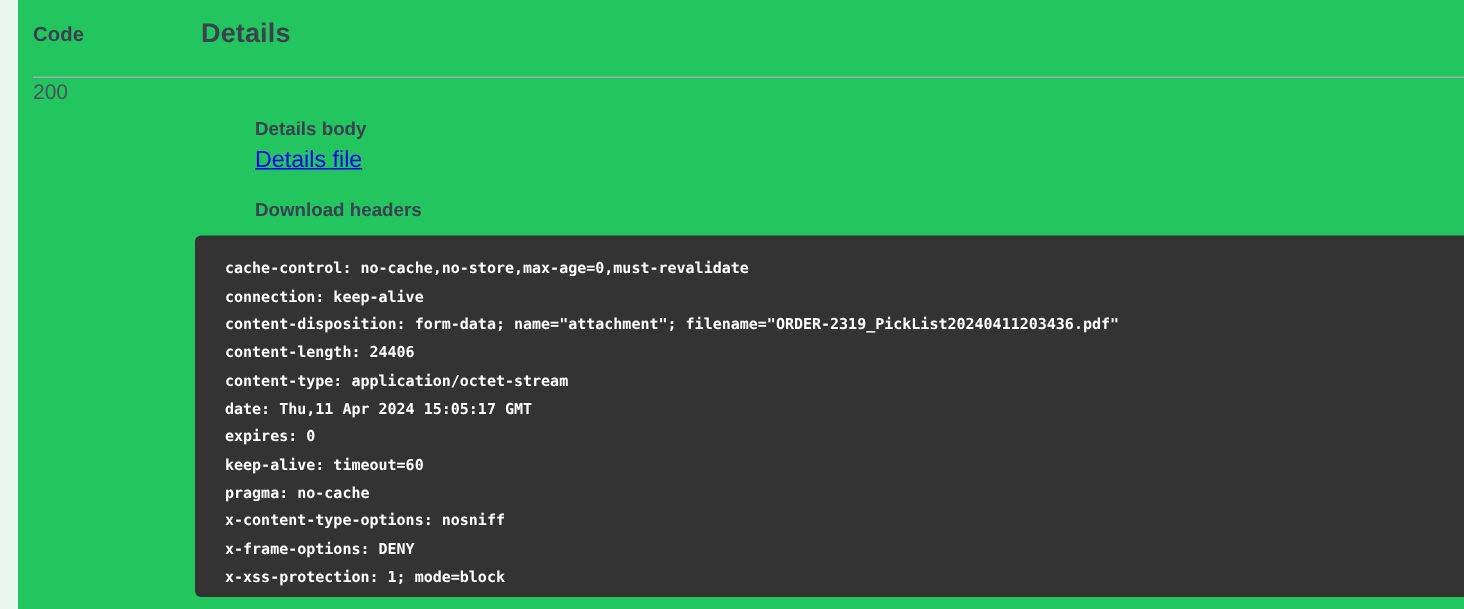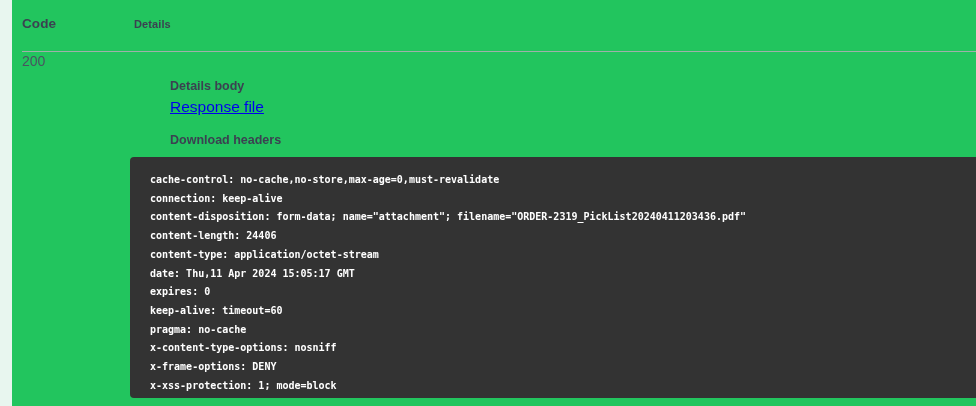--- a/index.html
+++ b/index.html
@@ -42,21 +42,21 @@
     box-sizing: border-box;
   }
   .head-label {
     font-size: 13.5px;
     font-weight: bold;
     color: #3b4151;
     letter-spacing: 0.1px;
     line-height: 16px;
   }
   .head-label.small {
-    font-size: 11px;
+    font-size: 18px;
   }
 
   .head-divider {
     position: absolute;
     left: 10px;
     right: 0;
     top: 51px;
     height: 1px;
     background: #9fb0a9;
   }
@@ -148,21 +148,21 @@
 
   <div class="head-divider"></div>
 
   <div class="resp-row">
     <div class="col-code">
       <span class="status-code">200</span>
     </div>
     <div class="col-details">
       <div class="details-inner">
         <div class="section-label">Details body</div>
-        <a class="download-link">Response file</a>
+        <a class="download-link">Details file</a>
         <div class="section-label headers-label">Download headers</div>
       </div>
     </div>
   </div>
 
   <div class="headers-block">
     <pre class="headers-pre"><span class="hdr-line">cache-control: no-cache,no-store,max-age=0,must-revalidate</span><span class="hdr-line">connection: keep-alive</span><span class="hdr-line">content-disposition: form-data; name="attachment"; filename="ORDER-2319_PickList20240411203436.pdf"</span><span class="hdr-line">content-length: 24406</span><span class="hdr-line">content-type: application/octet-stream</span><span class="hdr-line">date: Thu,11 Apr 2024 15:05:17 GMT</span><span class="hdr-line">expires: 0</span><span class="hdr-line">keep-alive: timeout=60</span><span class="hdr-line">pragma: no-cache</span><span class="hdr-line">x-content-type-options: nosniff</span><span class="hdr-line">x-frame-options: DENY</span><span class="hdr-line">x-xss-protection: 1; mode=block</span></pre>
   </div>
 
 </div>

